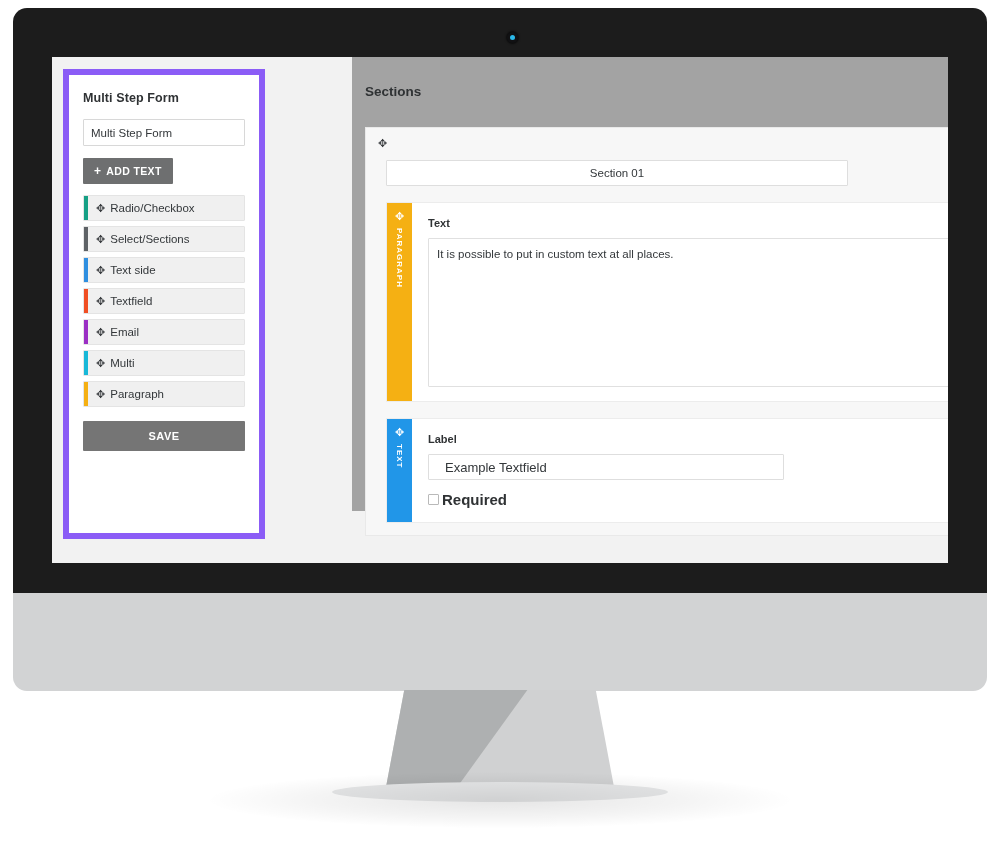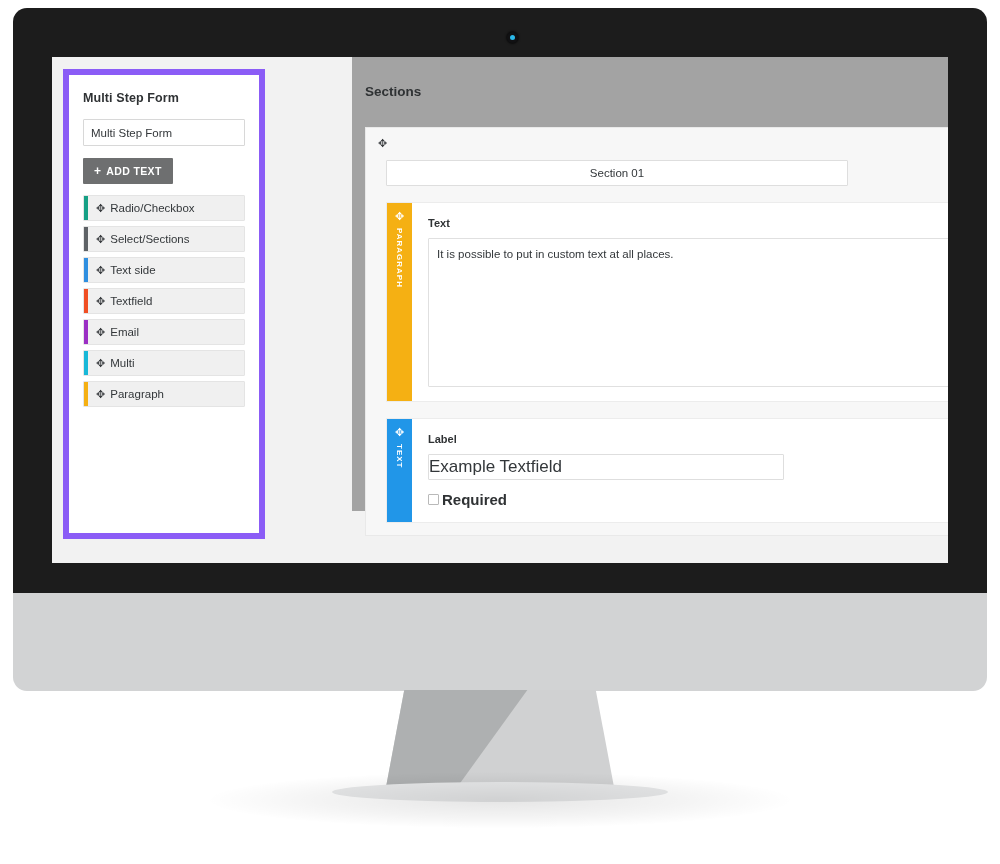--- a/index.html
+++ b/index.html
@@ -332,23 +332,23 @@
     line-height: 1.4;
   }
 
   .elem-input {
     display: block;
     width: 356px;
     height: 26px;
     border: 1px solid #dedede;
     background: #ffffff;
     font-family: "Liberation Sans", sans-serif;
-    font-size: 17px;
+    font-size: 13px;
     color: #33373a;
-    padding: 0 0;
+    padding: 0 16px;
     outline: none;
     border-radius: 1px;
   }
 
   .req-row {
     display: flex;
     align-items: center;
     margin-top: 11px;
     gap: 3px;
   }
@@ -428,20 +428,21 @@
         </div>
 
         <div class="palette-item">
           <span class="swatch" id="sw6" style="background: rgb(245, 176, 19);"></span>
           <span class="drag-glyph">✥</span>
           <span class="p-label">Paragraph</span>
         </div>
 
       </div>
 
+      <button class="save-btn">SAVE</button>
     </div>
 
     <div class="main-panel">
       <div class="main-title">Sections</div>
 
       <div class="section-card">
 
         <div class="section-drag">✥</div>
 
         <input class="section-name-input" type="text" value="Section 01" style="">

